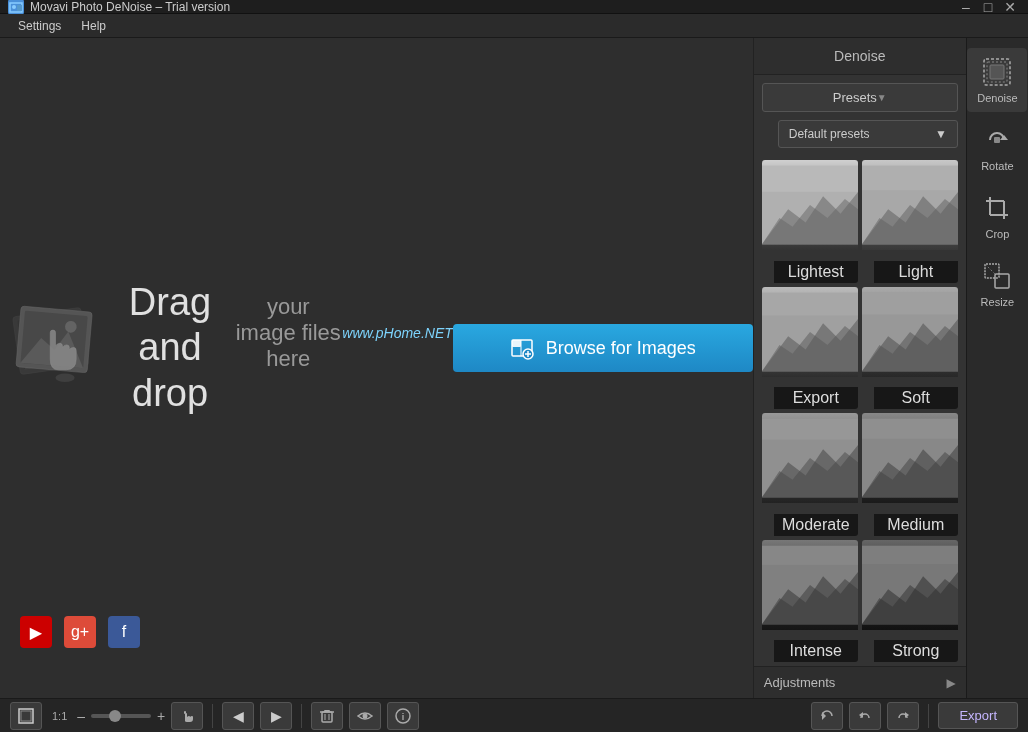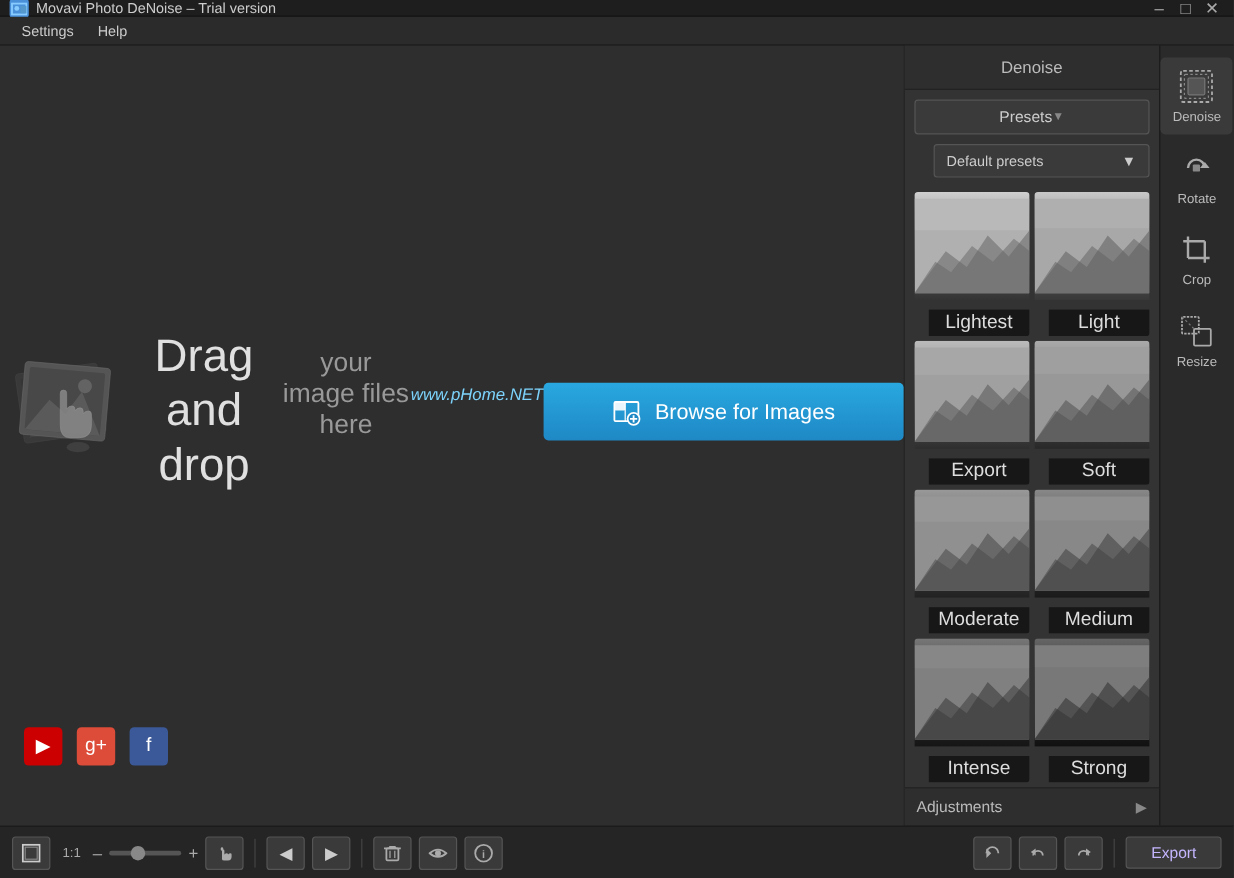--- a/index.html
+++ b/index.html
@@ -304,21 +304,21 @@
     }
 
     .tool-label {
       font-size: 11px;
       color: #bbb;
       text-align: center;
     }
 
     
     .bottom-toolbar {
-      height: 44px;
+      height: 34px;
       background: #252525;
       border-top: 1px solid #1a1a1a;
       display: flex;
       align-items: center;
       padding: 0 10px;
       gap: 6px;
     }
 
     .toolbar-btn {
       width: 32px;

